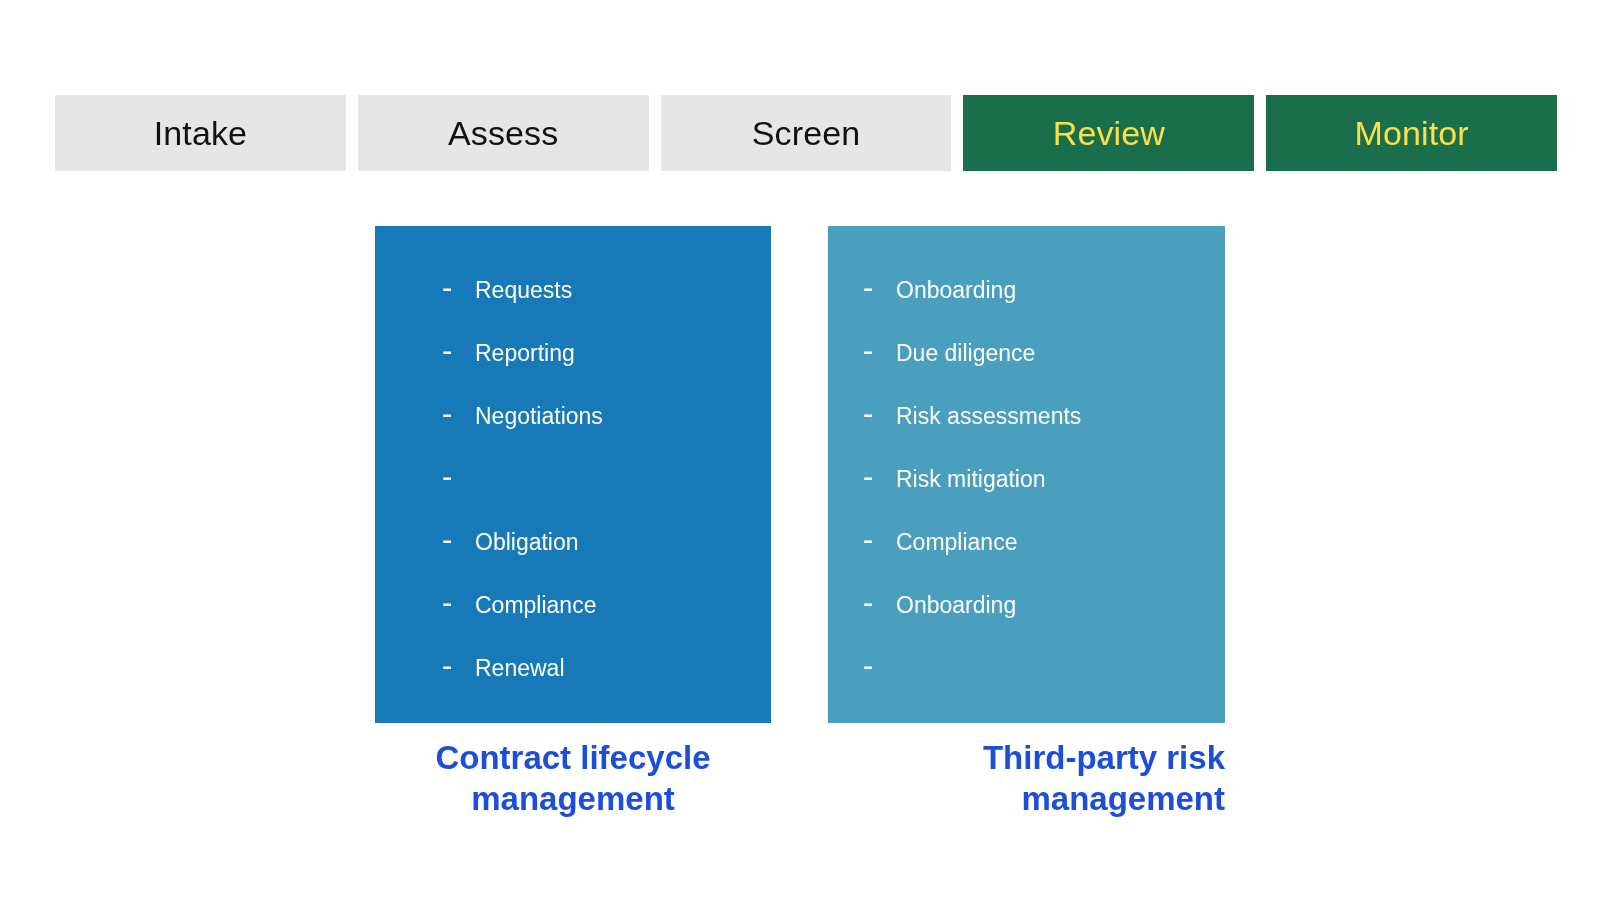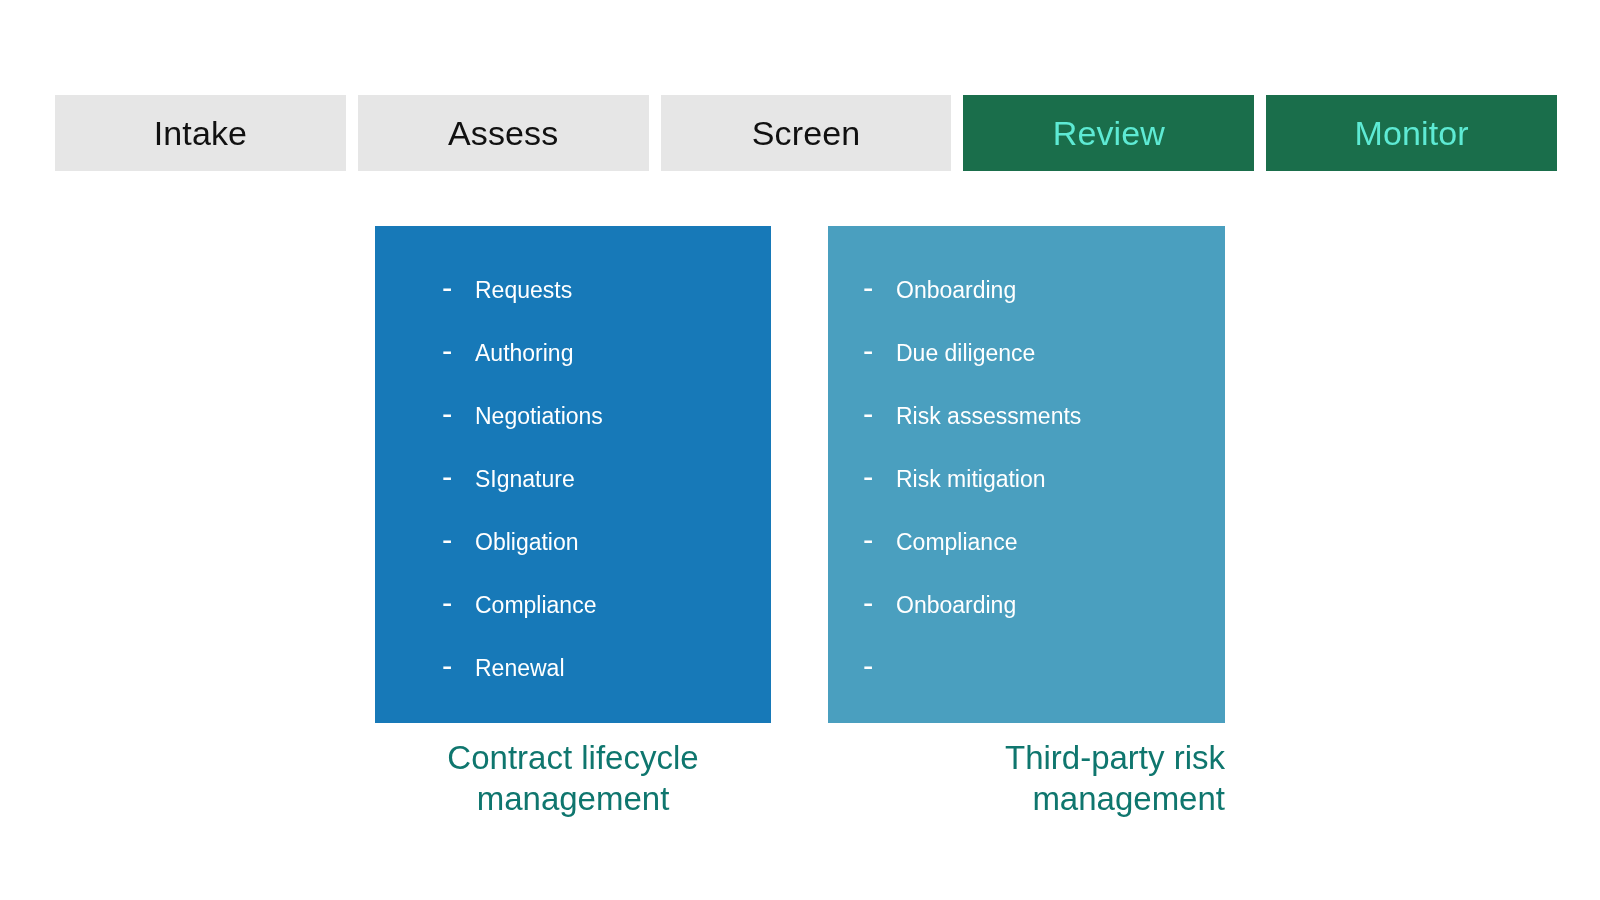--- a/index.html
+++ b/index.html
@@ -48,21 +48,21 @@
     letter-spacing: 0.1px;
     line-height: 1;
     user-select: none;
   }
   .stage-tab.inactive {
     background: #e6e6e6;
     color: #111111;
   }
   .stage-tab.active {
     background: #1a6e4b;
-    color: #5eead4;
+    color: #fde047;
   }
 
   
   .pillar {
     position: absolute;
     top: 226px;
     height: 497px;
     box-sizing: border-box;
     padding: 30px 0 0 0;
     display: flex;
@@ -112,24 +112,24 @@
     color: #ffffff;
     font-size: 23px;
     line-height: 63px;
   }
 
   
   .pillar-caption {
     position: absolute;
     top: 737px;
     text-align: center;
-    color: #0f766e;
+    color: #1d4ed8;
     font-size: 33px;
     line-height: 41px;
-    font-weight: 400;
+    font-weight: 700;
   }
   .caption-clm {
     left: 375px;
     width: 396px;
   }
   .caption-tprm {
     left: 828px;
     width: 397px;
     text-align: right;
   }
@@ -159,29 +159,28 @@
   </div>
 
   <div class="pillar pillar-clm">
     <ul class="pillar-list">
       <li class="pillar-item">
         <span class="bullet-dash">-</span>
         <span class="item-label">Requests</span>
       </li>
       <li class="pillar-item">
         <span class="bullet-dash">-</span>
-        <span class="item-label">Authoring</span>
+        <span class="item-label">Reporting</span>
       </li>
       <li class="pillar-item">
         <span class="bullet-dash">-</span>
         <span class="item-label">Negotiations</span>
       </li>
       <li class="pillar-item">
         <span class="bullet-dash">-</span>
-        <span class="item-label">SIgnature</span>
       </li>
       <li class="pillar-item">
         <span class="bullet-dash">-</span>
         <span class="item-label">Obligation</span>
       </li>
       <li class="pillar-item">
         <span class="bullet-dash">-</span>
         <span class="item-label">Compliance</span>
       </li>
       <li class="pillar-item">

